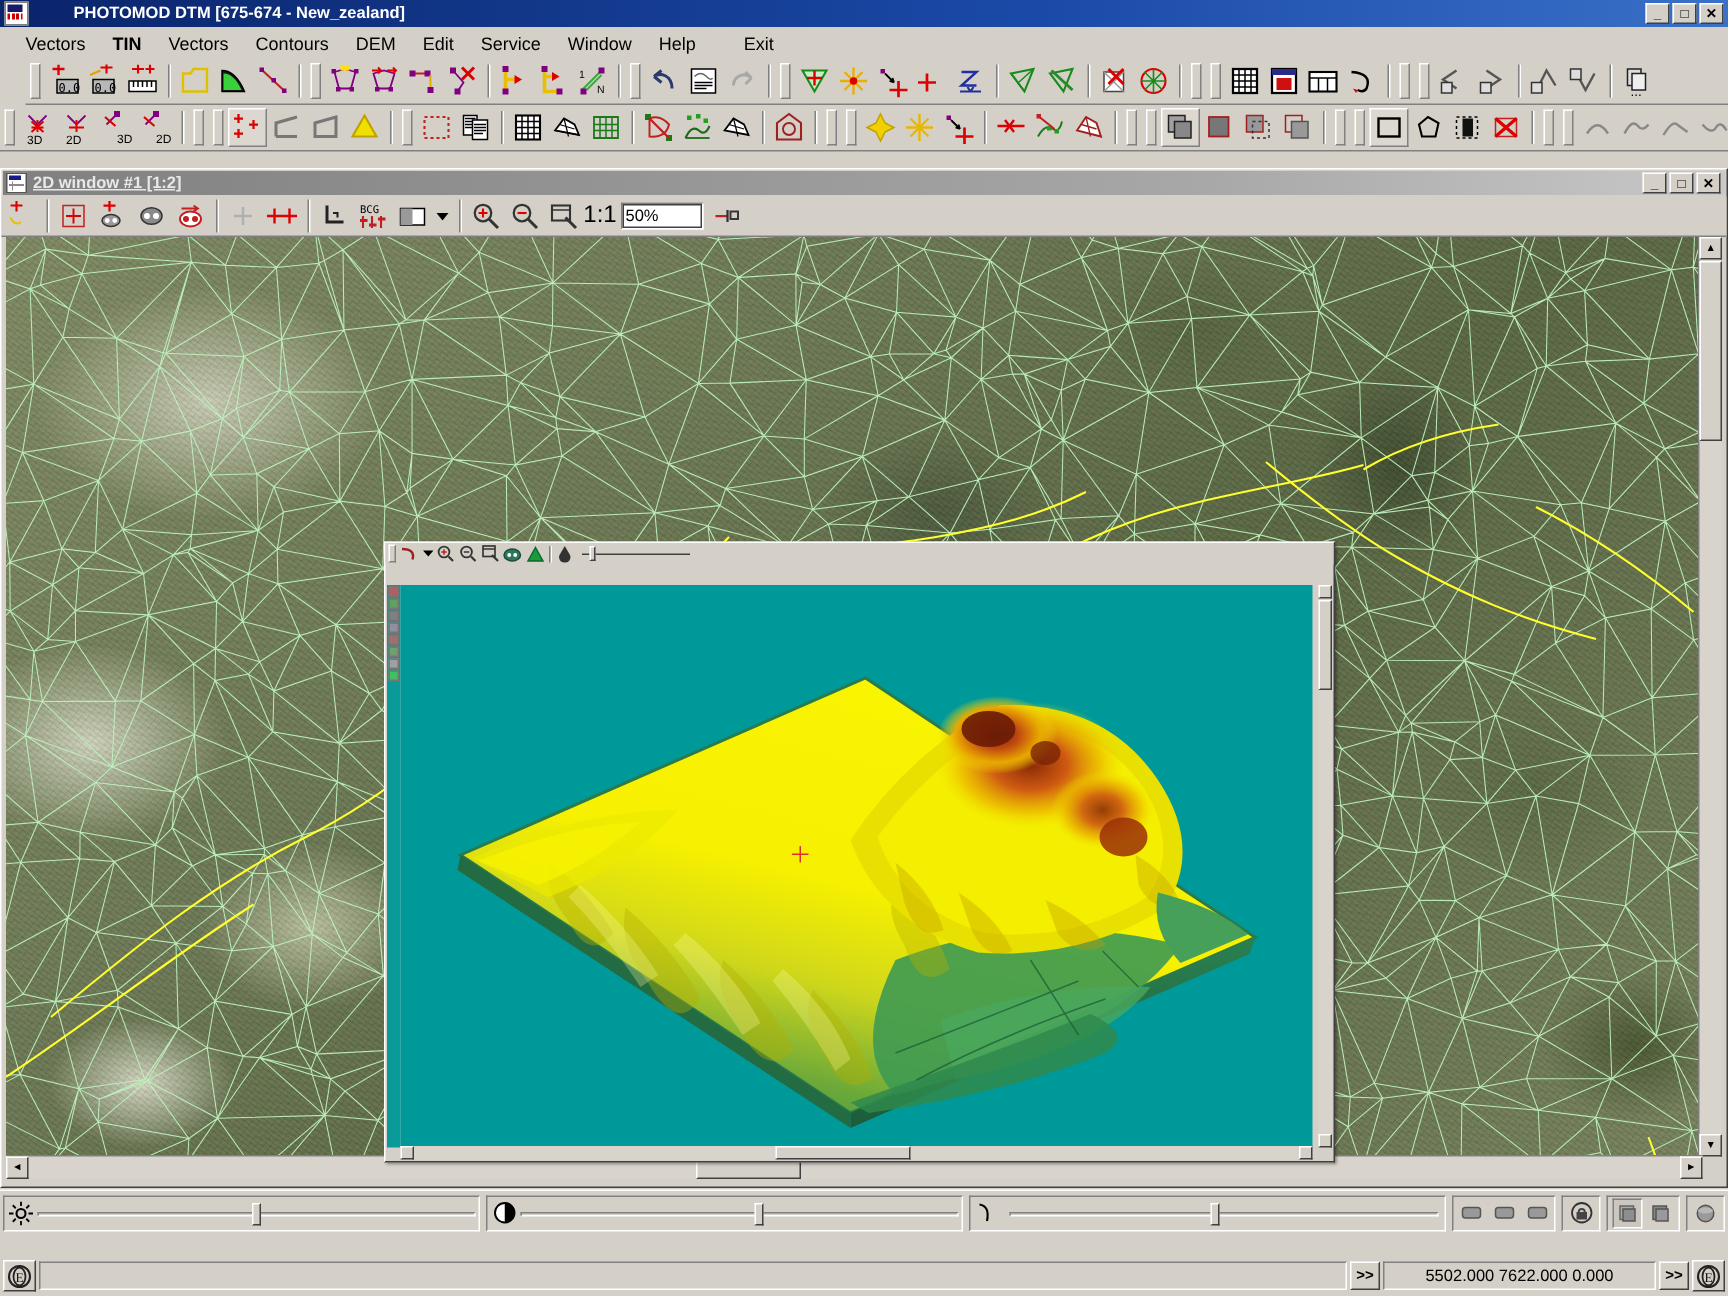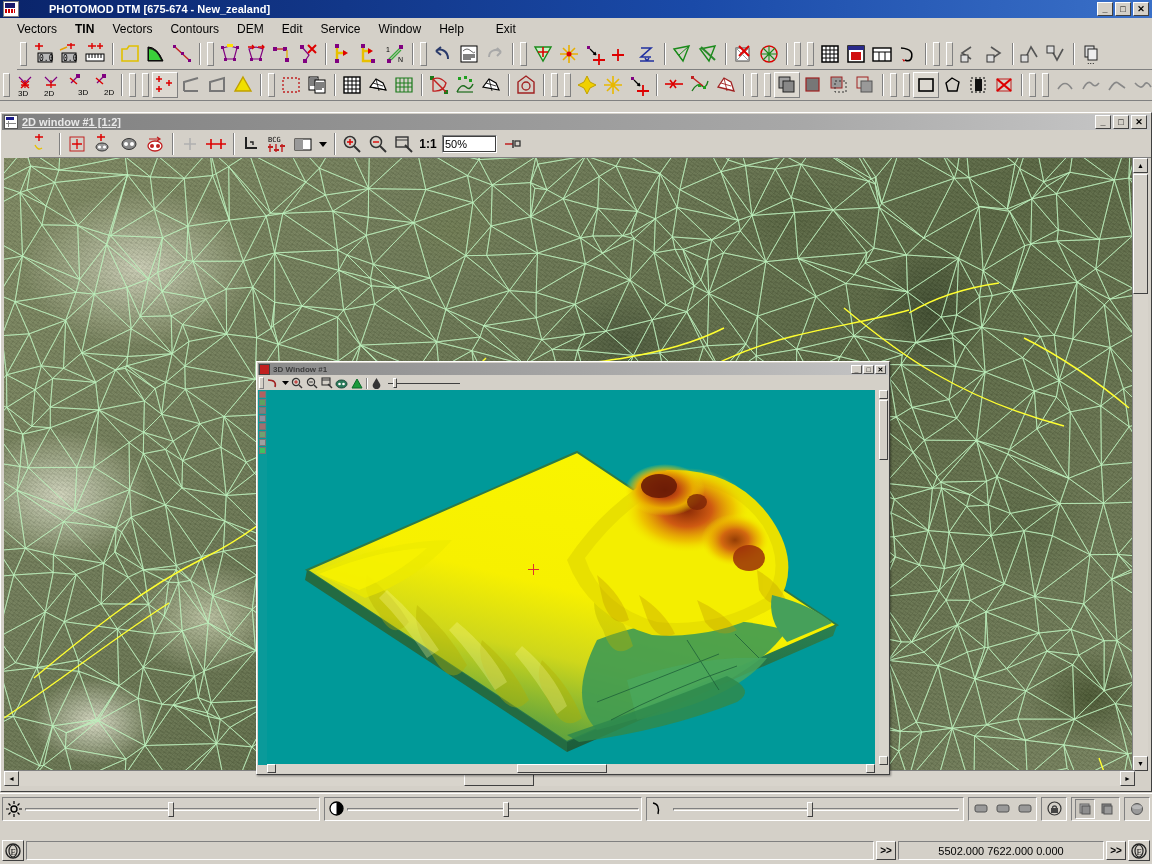--- a/index.html
+++ b/index.html
@@ -105,21 +105,20 @@
   .w2title .ticon2::after{
     content:"";position:absolute;left:1px;top:5px;right:1px;bottom:1px;
     background:
       linear-gradient(to right,transparent 2px,#888 2px,#888 3px,transparent 3px),
       linear-gradient(to bottom,transparent 2px,#888 2px,#888 3px,transparent 3px);
   }
   .w2title .ttext2{flex:1 1 auto;text-decoration:underline;}
   .w2tool{
     height:26px;display:flex;align-items:center;background:#d4d0c8;
     border-bottom:1px solid #808080;
-    margin-left:28px;
   }
   .zoomfield{
     width:55px;height:18px;background:#fff;
     border-top:1px solid #808080;border-left:1px solid #808080;
     border-right:1px solid #fff;border-bottom:1px solid #fff;
     outline:1px solid #404040;outline-offset:-2px;
     font-family:"Liberation Sans",sans-serif;font-size:11px;
     padding:0 2px;box-sizing:border-box;margin:0 3px;color:#000;
   }
 
@@ -974,21 +973,21 @@
         </svg>
       </div>
       <div class="tbtn">
         <svg width="20" height="20" viewBox="0 0 20 20">
           <rect x="2" y="3" width="12" height="10" fill="none" stroke="#333" stroke-width="1.4"></rect>
           <path d="M2 6 L14 6" stroke="#333"></path>
           <path d="M11 11 L18 18" stroke="#333" stroke-width="2"></path>
         </svg>
       </div>
       <div class="tbtn" style="width:22px">
-        <span style="font-weight:bold;font-size:12px;">1:1</span>
+        <span style="font-weight:normal;font-size:16px;">1:1</span>
       </div>
       <input class="zoomfield" value="50%" style="">
       <div class="tbtn">
         <svg width="20" height="20" viewBox="0 0 20 20">
           <path d="M2 10 L10 10" stroke="#c02020" stroke-width="1.5"></path>
           <path d="M10 6 L10 14" stroke="#333" stroke-width="1.5"></path>
           <rect x="12" y="7" width="5" height="5" fill="none" stroke="#333" stroke-width="1.3"></rect>
         </svg>
       </div>
     </div>
@@ -1033,35 +1032,20 @@
           <span>◄</span>
         </div>
       <div class="sbthumb" style="left:460px;top:0;width:70px;height:15px;"></div>
       <div class="sbbtn" style="right:0;top:0;">
           <span>►</span>
         </div>
     </div>
   </div>
 
   <div id="win3d">
-    <div class="w3title">
-      <div class="ticon3"></div>
-      <div class="ttext3">3D Window #1</div>
-      <div class="w3btns">
-        <div class="w3btn">
-            <i>_</i>
-          </div>
-        <div class="w3btn">
-            <i>□</i>
-          </div>
-        <div class="w3btn">
-            <i>✕</i>
-          </div>
-      </div>
-    </div>
     <div class="w3tool">
       <div class="grip" style="height:12px;width:5px;margin:0 2px;"></div>
       <div class="t3btn">
         <svg width="13" height="11" viewBox="0 0 13 11">
             <path d="M1 2 Q10 2 8 9" stroke="#a02020" stroke-width="1.6" fill="none"></path>
           </svg>
       </div>
       <div class="t3btn" style="width:8px">
         <svg width="7" height="6" viewBox="0 0 7 6">
             <path d="M0 1 L7 1 L3.5 5 Z" fill="#000"></path>
@@ -1313,21 +1297,21 @@
       <svg width="16" height="16" viewBox="0 0 16 16">
         <circle cx="8" cy="8" r="7" fill="none" stroke="#222" stroke-width="1.4"></circle>
         <ellipse cx="8" cy="8" rx="4" ry="6" fill="none" stroke="#222" stroke-width="1.2"></ellipse>
         <text x="5.4" y="11.5" font-size="9" font-family="serif" fill="#111">E</text>
       </svg>
     </div>
     <div class="sfield" style="flex:1 1 auto;justify-content:flex-start"></div>
     <div class="arrowbtn">
       <span>&gt;&gt;</span>
     </div>
-    <div class="sfield" style="width:206px">5502.000 7622.000 0.000</div>
+    <div class="sfield" style="width:182px">5502.000 7622.000 0.000</div>
     <div class="arrowbtn">
       <span>&gt;&gt;</span>
     </div>
     <div class="sbtnE">
       <svg width="16" height="16" viewBox="0 0 16 16">
         <circle cx="8" cy="8" r="7" fill="none" stroke="#222" stroke-width="1.4"></circle>
         <ellipse cx="8" cy="8" rx="4" ry="6" fill="none" stroke="#222" stroke-width="1.2"></ellipse>
         <text x="5.4" y="11.5" font-size="9" font-family="serif" fill="#111">E</text>
       </svg>
     </div>

